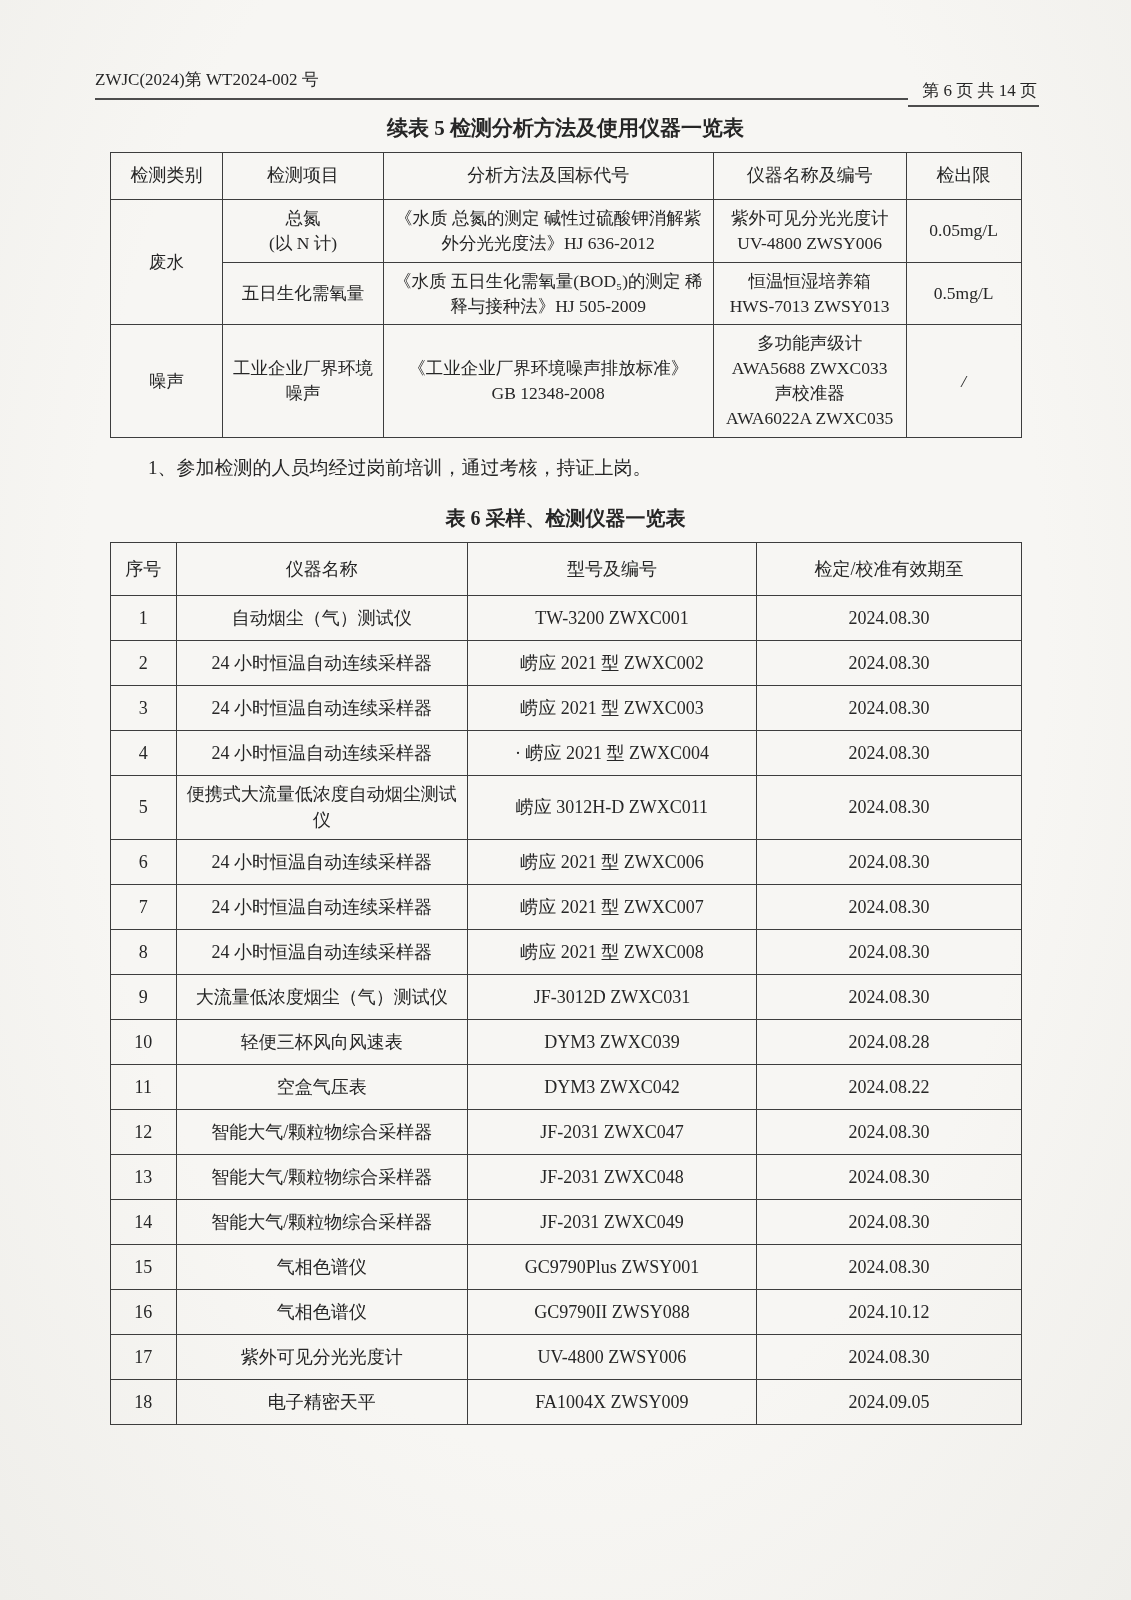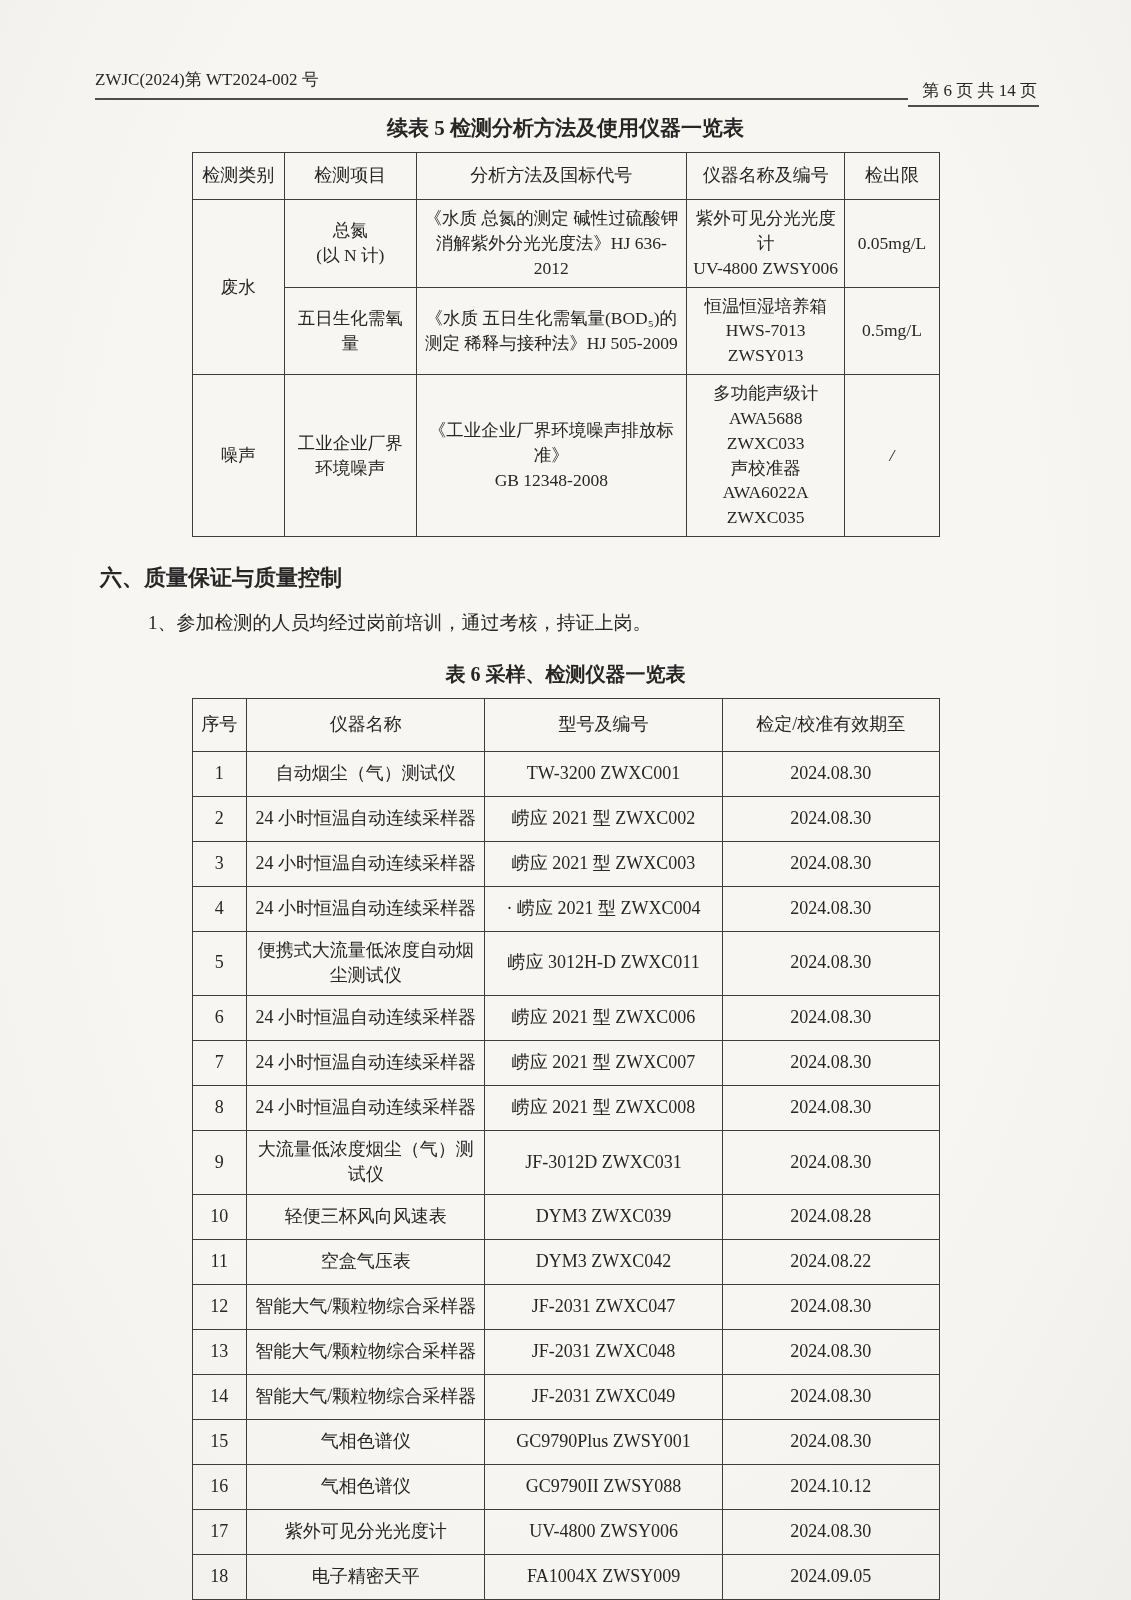--- a/index.html
+++ b/index.html
@@ -50,21 +50,21 @@
     margin: 16px 120px 0 148px;
     font-size: 19px;
     line-height: 1.45;
   }
   .t6-title { margin-top: 24px; font-size: 20px; }
 
   
   table {
     border-collapse: collapse;
     margin: 10px auto;
-    width: 748px;
+    width: 912px;
     table-layout: fixed;
   }
   th, td {
     border: 1.6px solid #3d3d3d;
     text-align: center;
     vertical-align: middle;
     padding: 6px 4px;
     font-size: 17.5px;
     line-height: 1.42;
     font-weight: normal;
@@ -135,21 +135,20 @@
 GB 12348-2008</td>
         <td class="pre">多功能声级计
 AWA5688 ZWXC033
 声校准器
 AWA6022A ZWXC035</td>
         <td class="limit-slash">/</td>
       </tr>
     </tbody>
   </table>
 
-  <div class="section-heading">六、质量保证与质量控制</div>
   <p class="para">1、参加检测的人员均经过岗前培训，通过考核，持证上岗。</p>
 
   <div class="table-title t6-title">表 6 采样、检测仪器一览表</div>
 
   <table id="table6">
     <colgroup>
       <col style="width:7.3%">
         <col style="width:31.9%">
         <col style="width:31.8%">
         <col style="width:29%">

